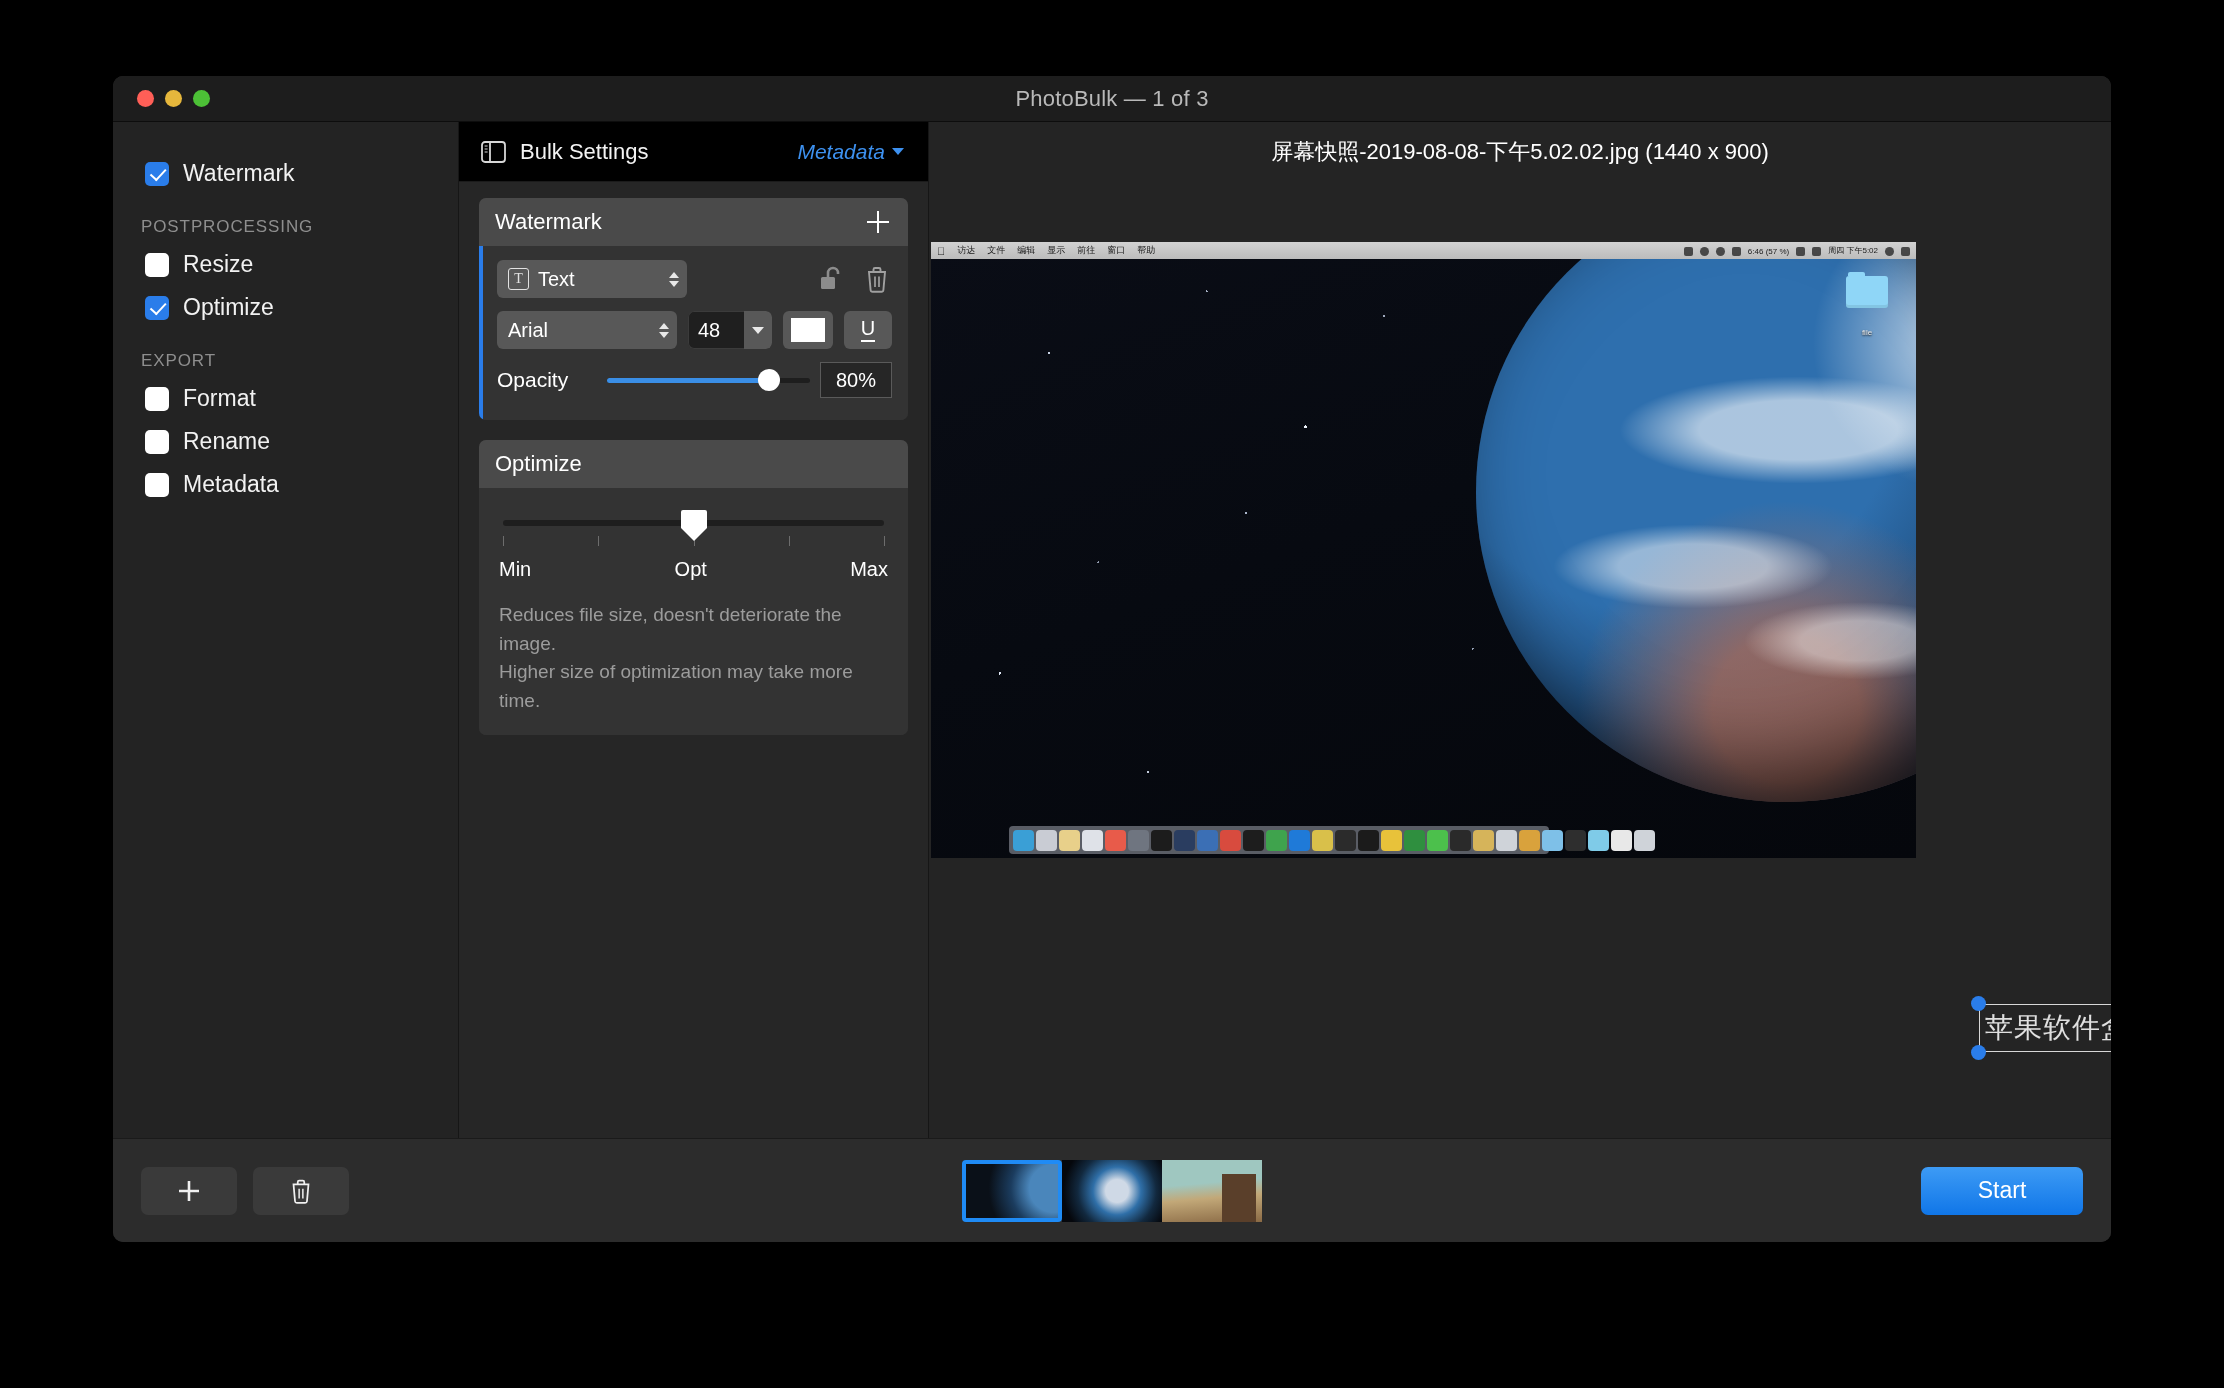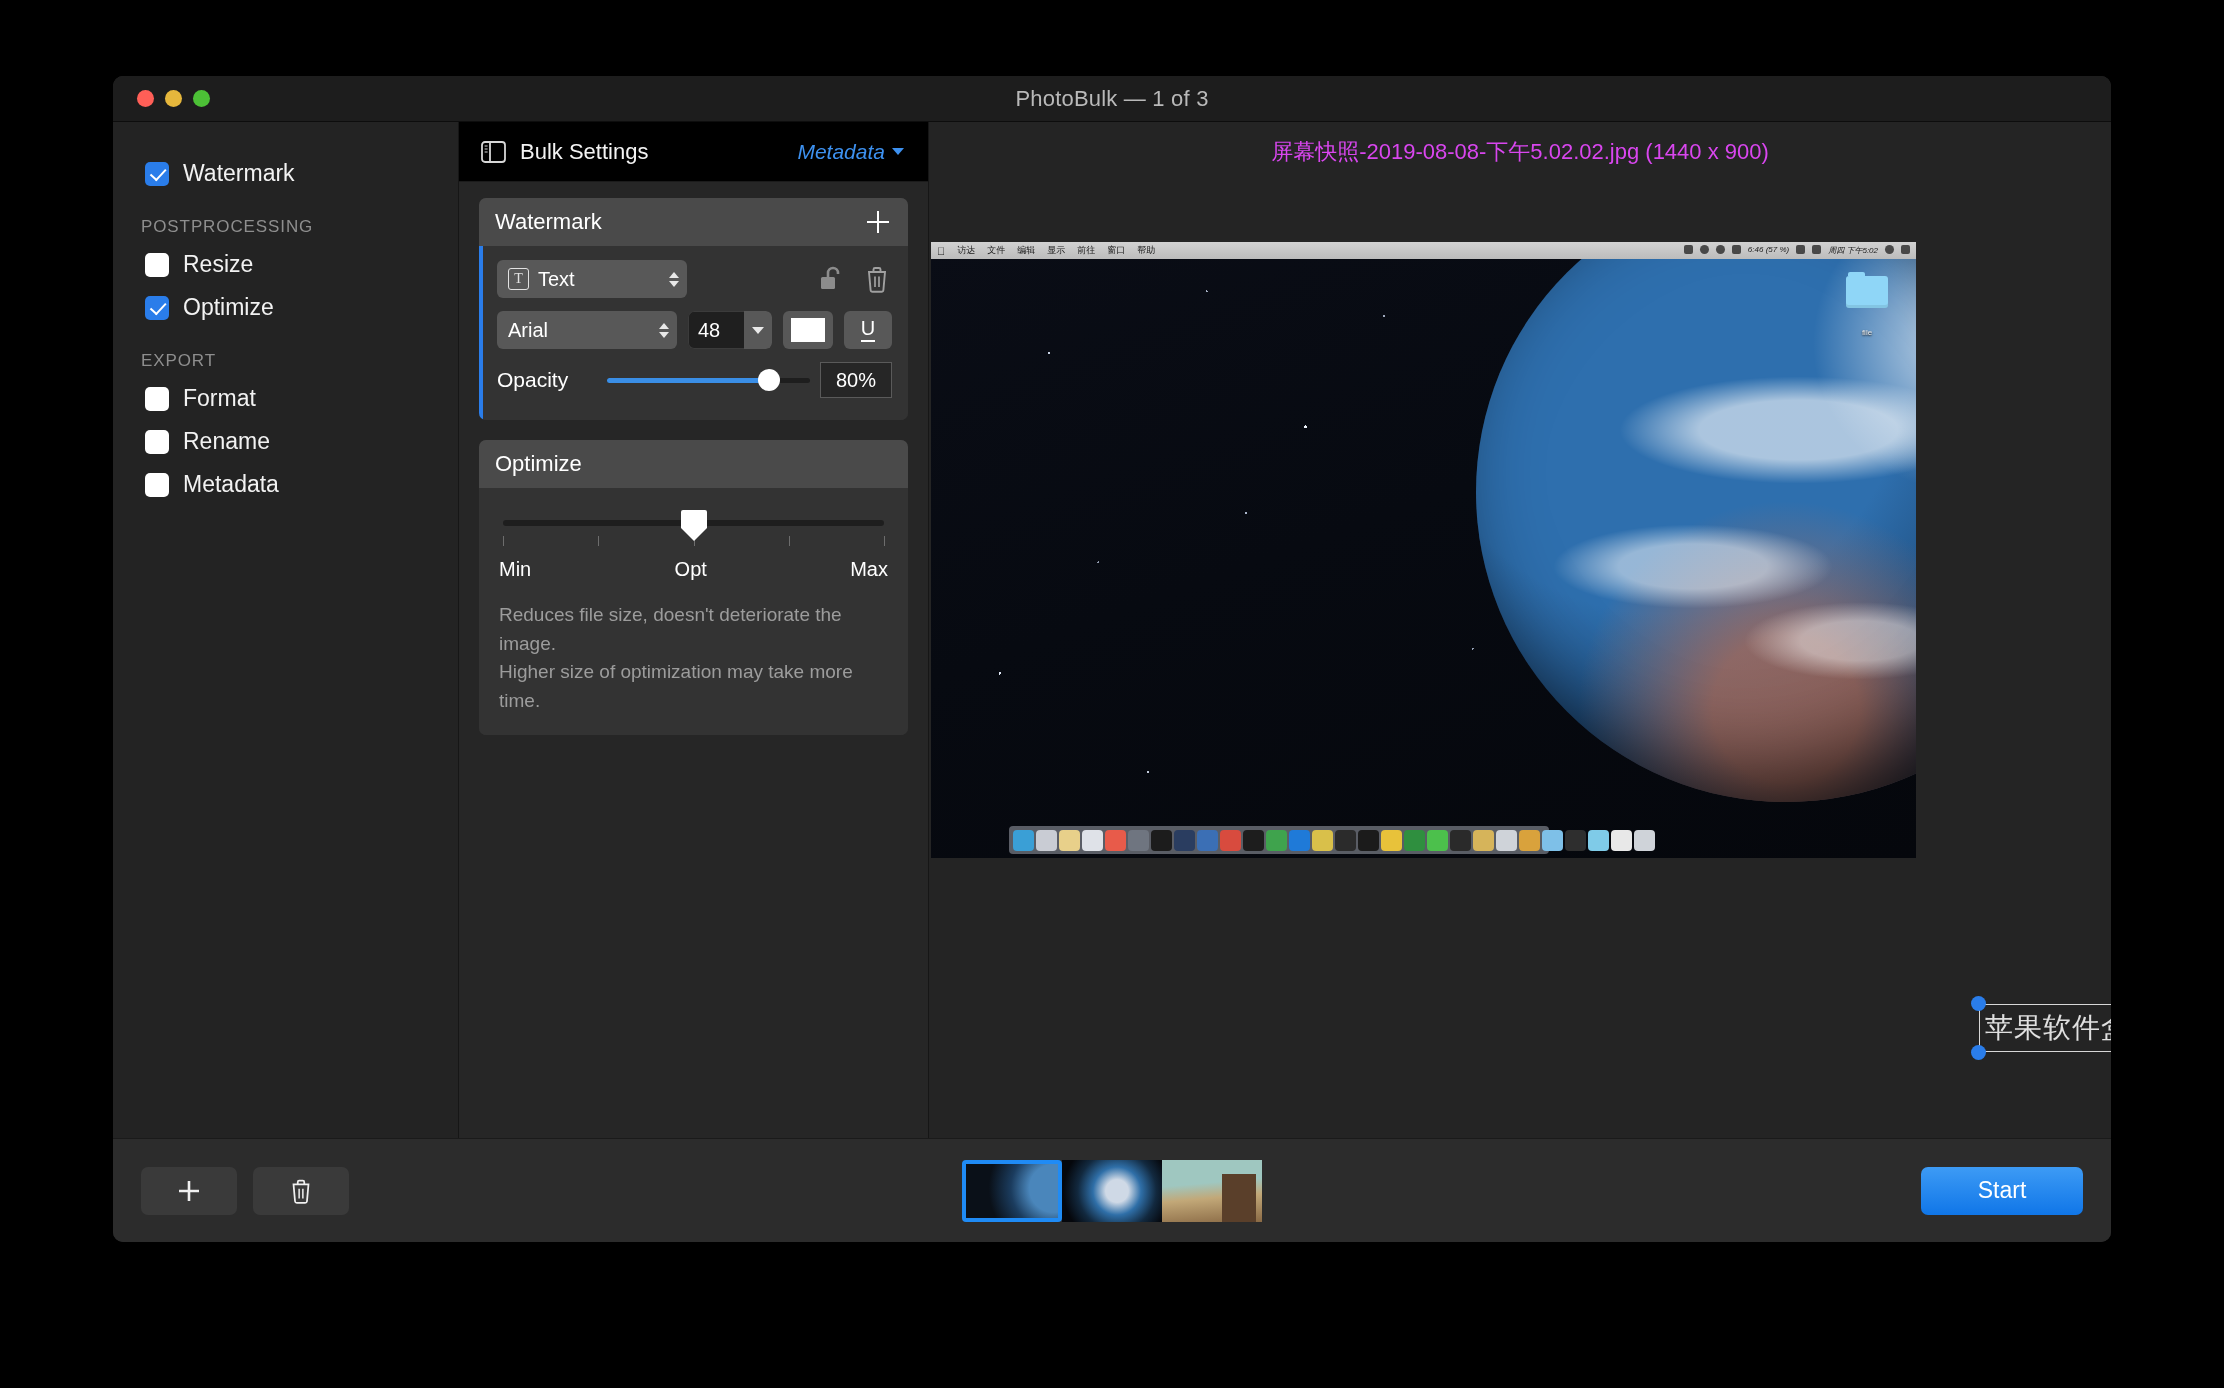--- a/index.html
+++ b/index.html
@@ -197,21 +197,21 @@
     border-left:13px solid transparent;border-right:13px solid transparent;
     border-top:13px solid #fff;
   }
   .opt-lbls{display:flex;justify-content:space-between;color:#fff;font-size:20px;margin-top:-6px;}
   .opt-desc{color:#9c9c9c;font-size:19px;line-height:1.5;margin-top:20px;}
 
   
   #preview { flex:1; background:#242424; display:flex; flex-direction:column; min-width:0; }
   #preview-head {
     height:60px;flex:0 0 60px;display:flex;align-items:center;justify-content:center;
-    color:#d946ef;font-size:22px;
+    color:#ffffff;font-size:22px;
   }
   #preview-stage { flex:1; position:relative; }
 
   
   #shot {
     position:absolute; left:2px; top:60px; width:985px; height:616px;
     overflow:hidden; background:#05070d;
   }
   #shot-sky{
     position:absolute;inset:0;
@@ -240,21 +240,21 @@
       radial-gradient(circle at 30% 30%, #2e6fae 0 40%, #17395f 72%, #0a1a2e 100%);
     box-shadow:inset -40px -20px 90px rgba(0,0,0,.75);
   }
   #shot-menubar{
     position:absolute;left:0;right:0;top:0;height:17px;
     background:linear-gradient(#d2d2d2,#bcbcbc);
     display:flex;align-items:center;font-size:9px;color:#1a1a1a;
     padding:0 6px;gap:12px;
   }
   #shot-menubar .mb-l{display:flex;align-items:center;gap:12px;}
-  #shot-menubar .mb-r{margin-left:auto;display:flex;align-items:flex-start;gap:7px;font-size:8px;font-style:italic;}
+  #shot-menubar .mb-r{margin-left:auto;display:flex;align-items:flex-end;gap:7px;font-size:8px;}
   .mb-ic{width:9px;height:9px;background:#2c2c2c;border-radius:2px;opacity:.82;}
   .mb-ic.round{border-radius:50%;}
   #shot-folder{
     position:absolute;right:26px;top:30px;width:46px;text-align:center;
   }
   #shot-folder .fbody{
     width:42px;height:32px;background:#8fd6f7;border-radius:3px;margin:0 auto;
     box-shadow:inset 0 -3px 0 rgba(0,0,0,.08);
   }
   #shot-folder .ftab{

